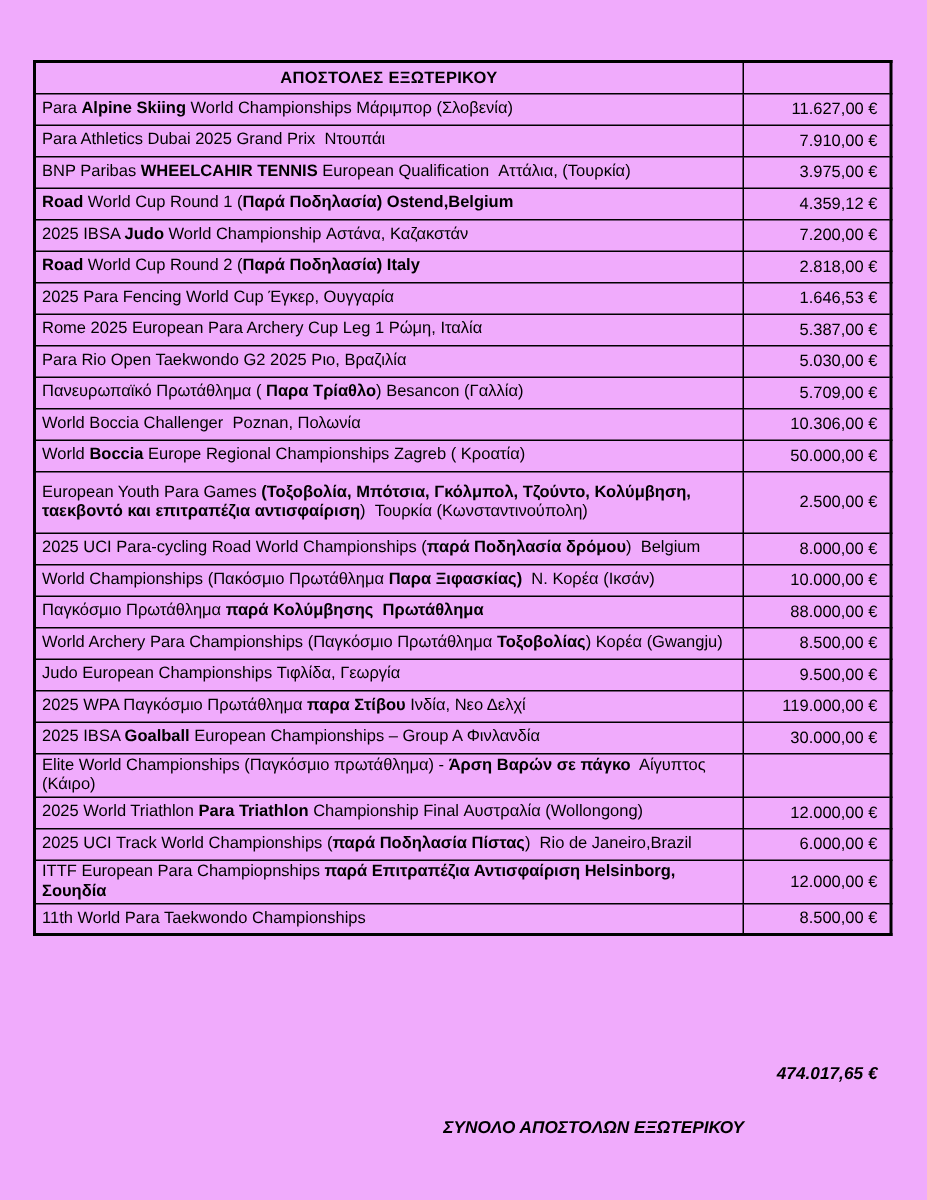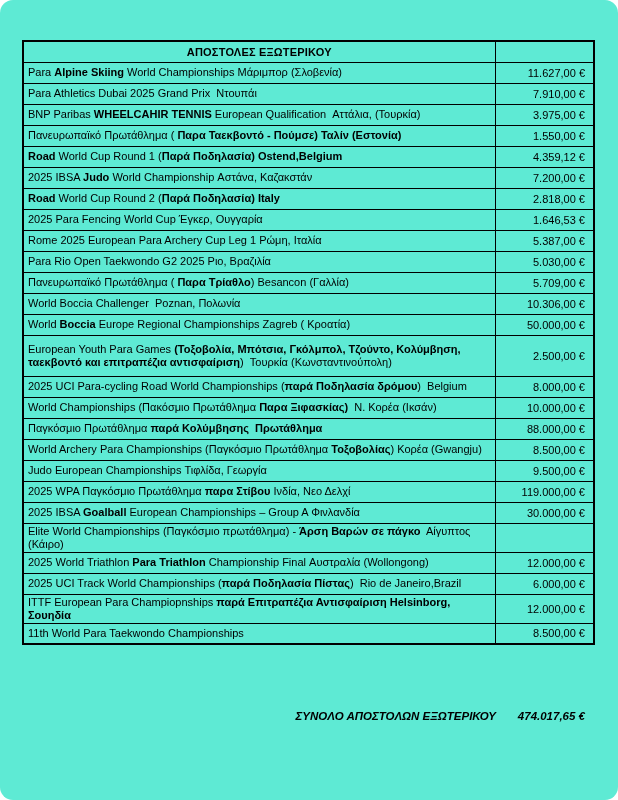--- a/index.html
+++ b/index.html
@@ -6,23 +6,22 @@
   html, body { margin: 0; padding: 0; }
   body {
     width: 618px; height: 800px;
     background: #ffffff;
     font-family: "Liberation Sans", sans-serif;
     color: #000;
   }
   .page {
     position: relative;
     width: 618px; height: 800px;
-    background: #5eead4;
+    background: #f0abfc;
     overflow: hidden;
-    border-radius: 13px;
   }
   table.main {
     position: absolute;
     left: 22px; top: 40px;
     width: 571px;
     border-collapse: collapse;
     table-layout: fixed;
     border: 2px solid #000;
   }
   table.main th, table.main td {
@@ -56,21 +55,21 @@
   tr.tall td { height: 41px; }
   .footer-total {
     position: absolute;
     left: 22px; top: 710px;
     width: 571px;
     display: flex;
     font-weight: bold;
     font-style: italic;
     font-size: 11.5px;
   }
-  .footer-total .total-label { width: 474px; text-align: right; }
+  .footer-total .total-label { width: 474px; text-align: right; margin-top: 36px; }
   .footer-total .total-amount { flex: 1; text-align: right; padding-right: 8px; }
 </style>
 </head>
 <body>
 
 <div class="page">
 
   <table class="main">
     <thead>
       <tr>
@@ -83,24 +82,20 @@
           <td class="event"><span>Para </span><b>Alpine Skiing</b><span> World Championships Μάριμπορ (Σλοβενία)</span></td>
           <td class="amount">11.627,00 €</td>
         </tr>
         <tr>
           <td class="event"><span>Para Athletics Dubai 2025 Grand Prix  Ντουπάι</span></td>
           <td class="amount">7.910,00 €</td>
         </tr>
         <tr>
           <td class="event"><span>BNP Paribas </span><b>WHEELCAHIR TENNIS</b><span> European Qualification  Αττάλια, (Τουρκία)</span></td>
           <td class="amount">3.975,00 €</td>
-        </tr>
-        <tr>
-          <td class="event"><span>Πανευρωπαϊκό Πρωτάθλημα ( </span><b>Παρα Ταεκβοντό - Πούμσε) Ταλίν (Εστονία)</b></td>
-          <td class="amount">1.550,00 €</td>
         </tr>
         <tr>
           <td class="event"><b>Road</b><span> World Cup Round 1 (</span><b>Παρά Ποδηλασία) Ostend,Belgium</b></td>
           <td class="amount">4.359,12 €</td>
         </tr>
         <tr>
           <td class="event"><span>2025 IBSA </span><b>Judo</b><span> World Championship Αστάνα, Καζακστάν</span></td>
           <td class="amount">7.200,00 €</td>
         </tr>
         <tr>

